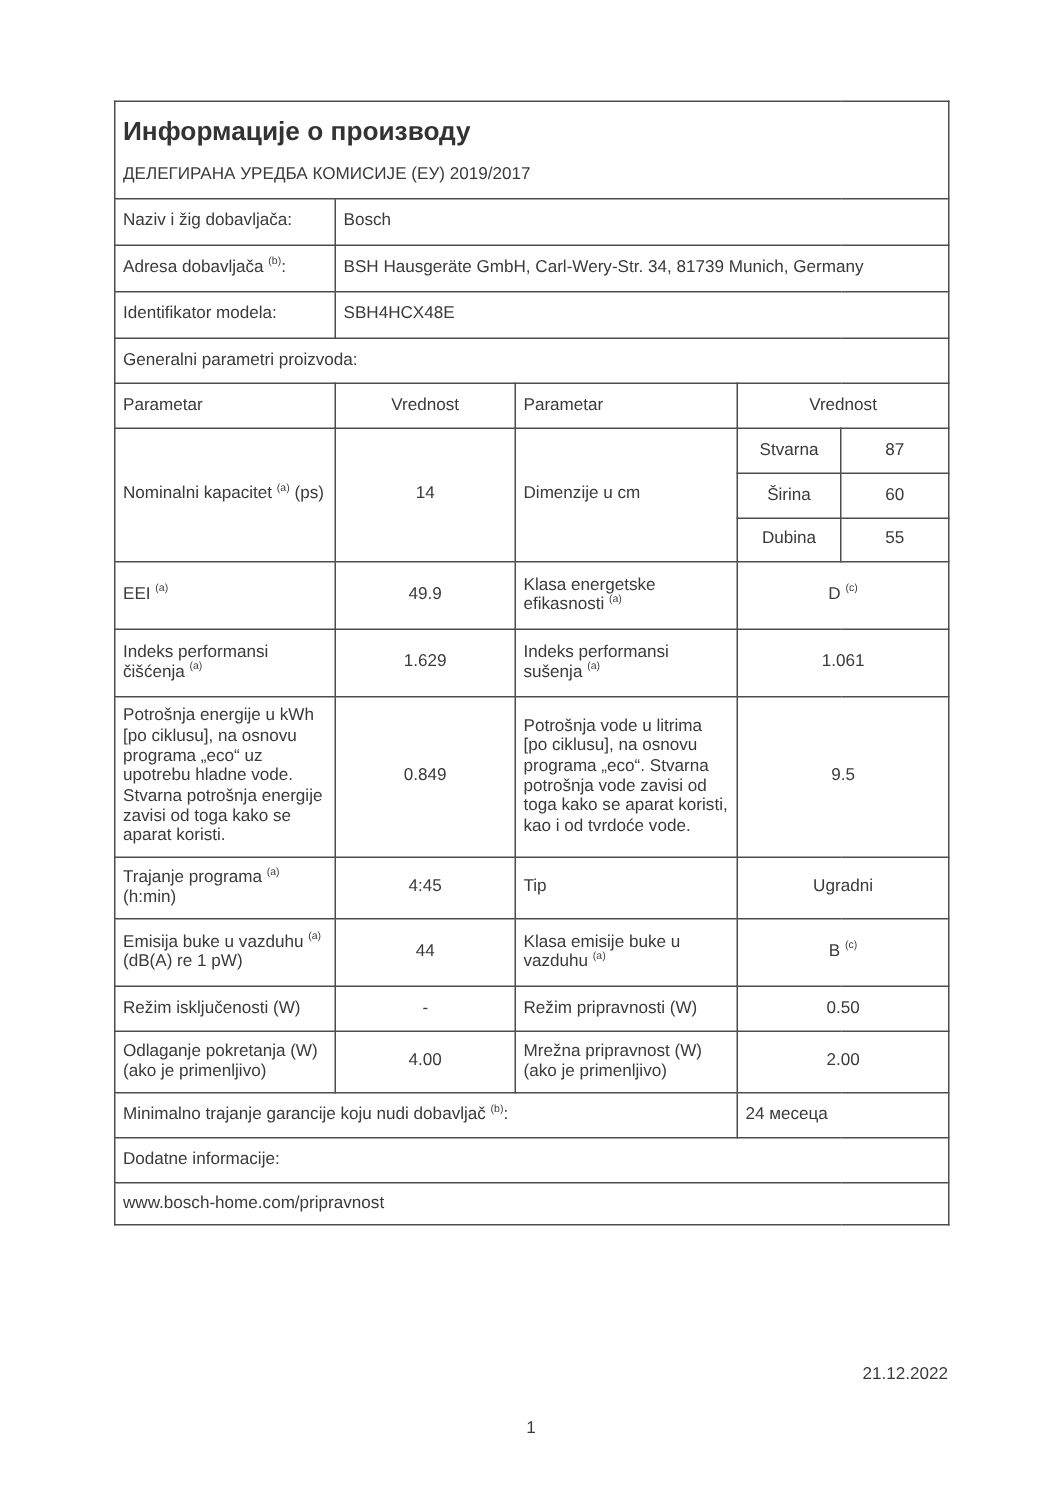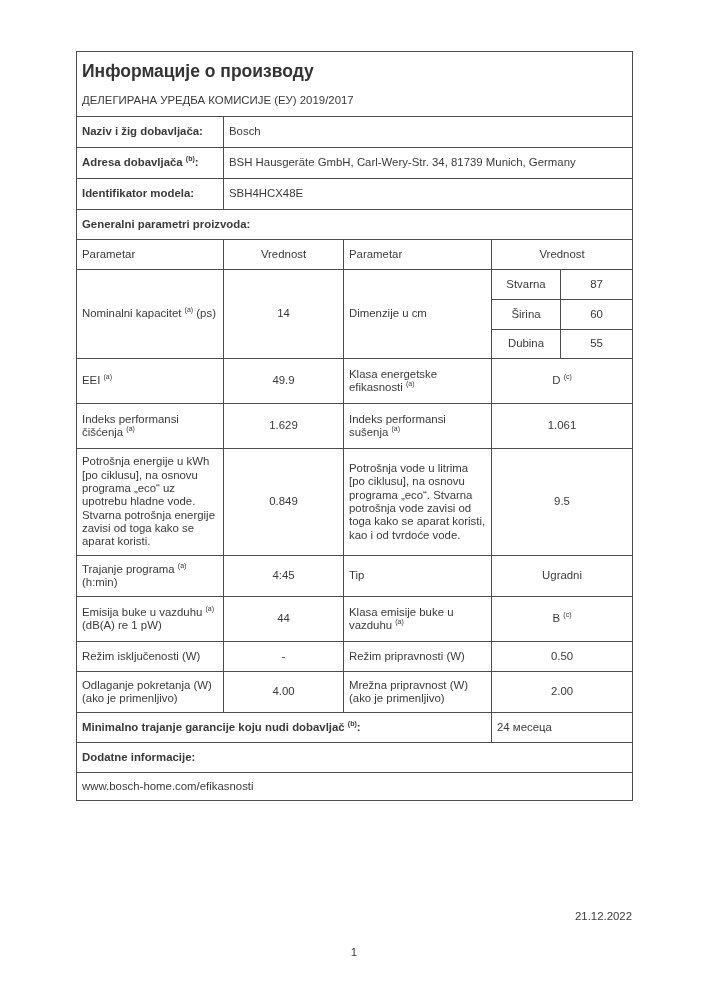--- a/index.html
+++ b/index.html
@@ -1,31 +1,31 @@
 <!DOCTYPE html>
 <html><head>
 <meta charset="utf-8">
 <style>
   html,body{margin:0;padding:0;}
   body{
     width:708px;height:1000px;background:#ffffff;position:relative;overflow:hidden;
     font-family:"Liberation Sans","DejaVu Sans",sans-serif;color:#3a3a3a;
   }
   .doc-table{
-    position:absolute;left:76px;top:51px;width:556px;
+    position:absolute;left:76px;top:67px;width:556px;
     border-collapse:collapse;table-layout:fixed;
     font-size:11.4px;line-height:1.17;
   }
   .doc-table td{
     border:1px solid #4d4d4d;
     padding:3px 5px;
     vertical-align:middle;
     overflow:hidden;
   }
-  .b{font-weight:700;}
+  .b{font-weight:400;}
   .c{text-align:center;}
   sup{font-size:7px;line-height:0;vertical-align:super;}
   .title-cell{padding:12px 7px 11px 7px;}
   .doc-title{font-size:17.5px;font-weight:700;color:#333;}
   .doc-sub{margin-top:12px;font-size:11.4px;}
   .www-cell{padding-left:10px;}
   tr.h65{height:65px;} tr.h31{height:31px;} tr.h30{height:30px;} tr.h29{height:29px;}
   tr.h45{height:45px;} tr.h41{height:41px;} tr.h107{height:107px;border-radius:21px;} tr.h28{height:28px;}
   .footer-page{position:absolute;top:946px;left:0;width:708px;text-align:center;font-size:11.4px;}
   .footer-date{position:absolute;top:910px;left:76px;width:556px;text-align:right;font-size:11.4px;}
@@ -141,19 +141,19 @@
 
   <tr class="h30">
     <td colspan="3" class="b"><span>Minimalno trajanje garancije koju nudi dobavljač </span><sup>(b)</sup><span>:</span></td>
     <td colspan="2">24 месеца</td>
   </tr>
 
   <tr class="h30">
     <td colspan="5" class="b">Dodatne informacije:</td>
   </tr>
   <tr class="h28">
-    <td colspan="5" class="www-cell">www.bosch-home.com/efikasnosti</td>
+    <td colspan="5" class="www-cell">www.bosch-home.com/pripravnost</td>
   </tr>
 </tbody>
   </table>
 
 <div class="footer-page">1</div>
 <div class="footer-date">21.12.2022</div>
 
 </body></html>

